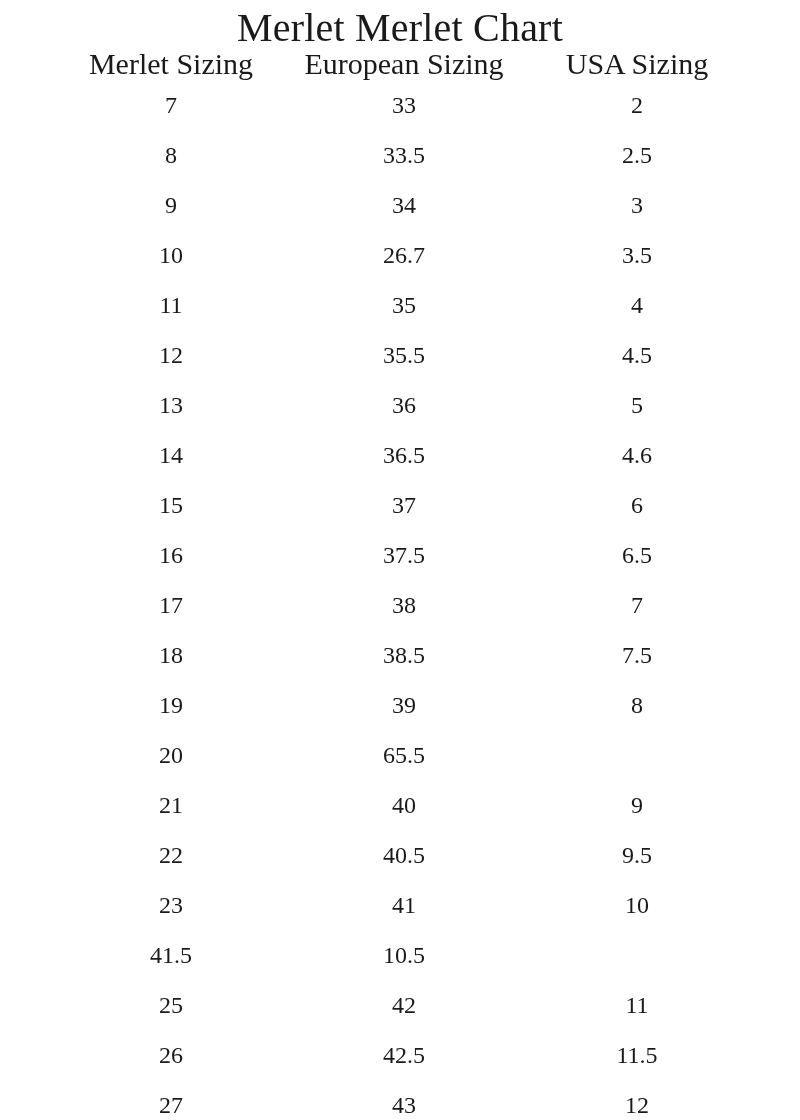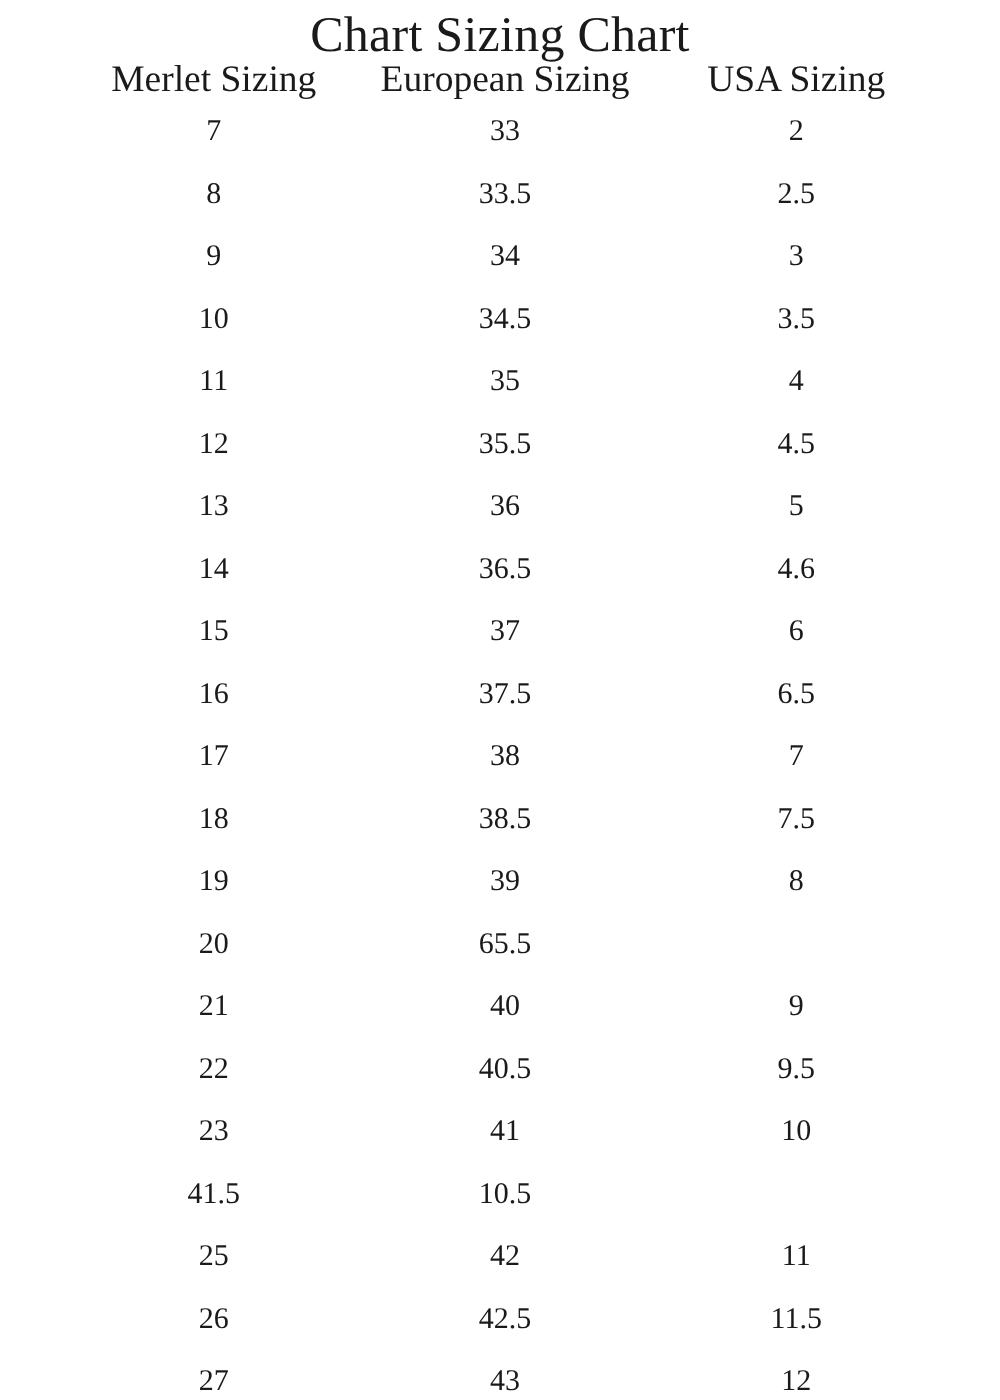--- a/index.html
+++ b/index.html
@@ -45,21 +45,21 @@
   .data-row {
     height: 50px;
     font-size: 24px;
     align-items: center;
   }
 </style>
 </head>
 <body>
 
 <div class="page">
-  <h1 class="title">Chart Sizing Chart</h1>
+  <h1 class="title">Merlet Merlet Chart</h1>
 
   <div class="grid header-row">
     <div class="cell">Merlet Sizing</div>
     <div class="cell">European Sizing</div>
     <div class="cell">USA Sizing</div>
   </div>
 
   <div id="table-body">
   <div class="grid data-row">
     <div class="cell">7</div>
@@ -74,21 +74,21 @@
   </div>
 
   <div class="grid data-row">
     <div class="cell">9</div>
     <div class="cell">34</div>
     <div class="cell">3</div>
   </div>
 
   <div class="grid data-row">
     <div class="cell">10</div>
-    <div class="cell">34.5</div>
+    <div class="cell">26.7</div>
     <div class="cell">3.5</div>
   </div>
 
   <div class="grid data-row">
     <div class="cell">11</div>
     <div class="cell">35</div>
     <div class="cell">4</div>
   </div>
 
   <div class="grid data-row">

